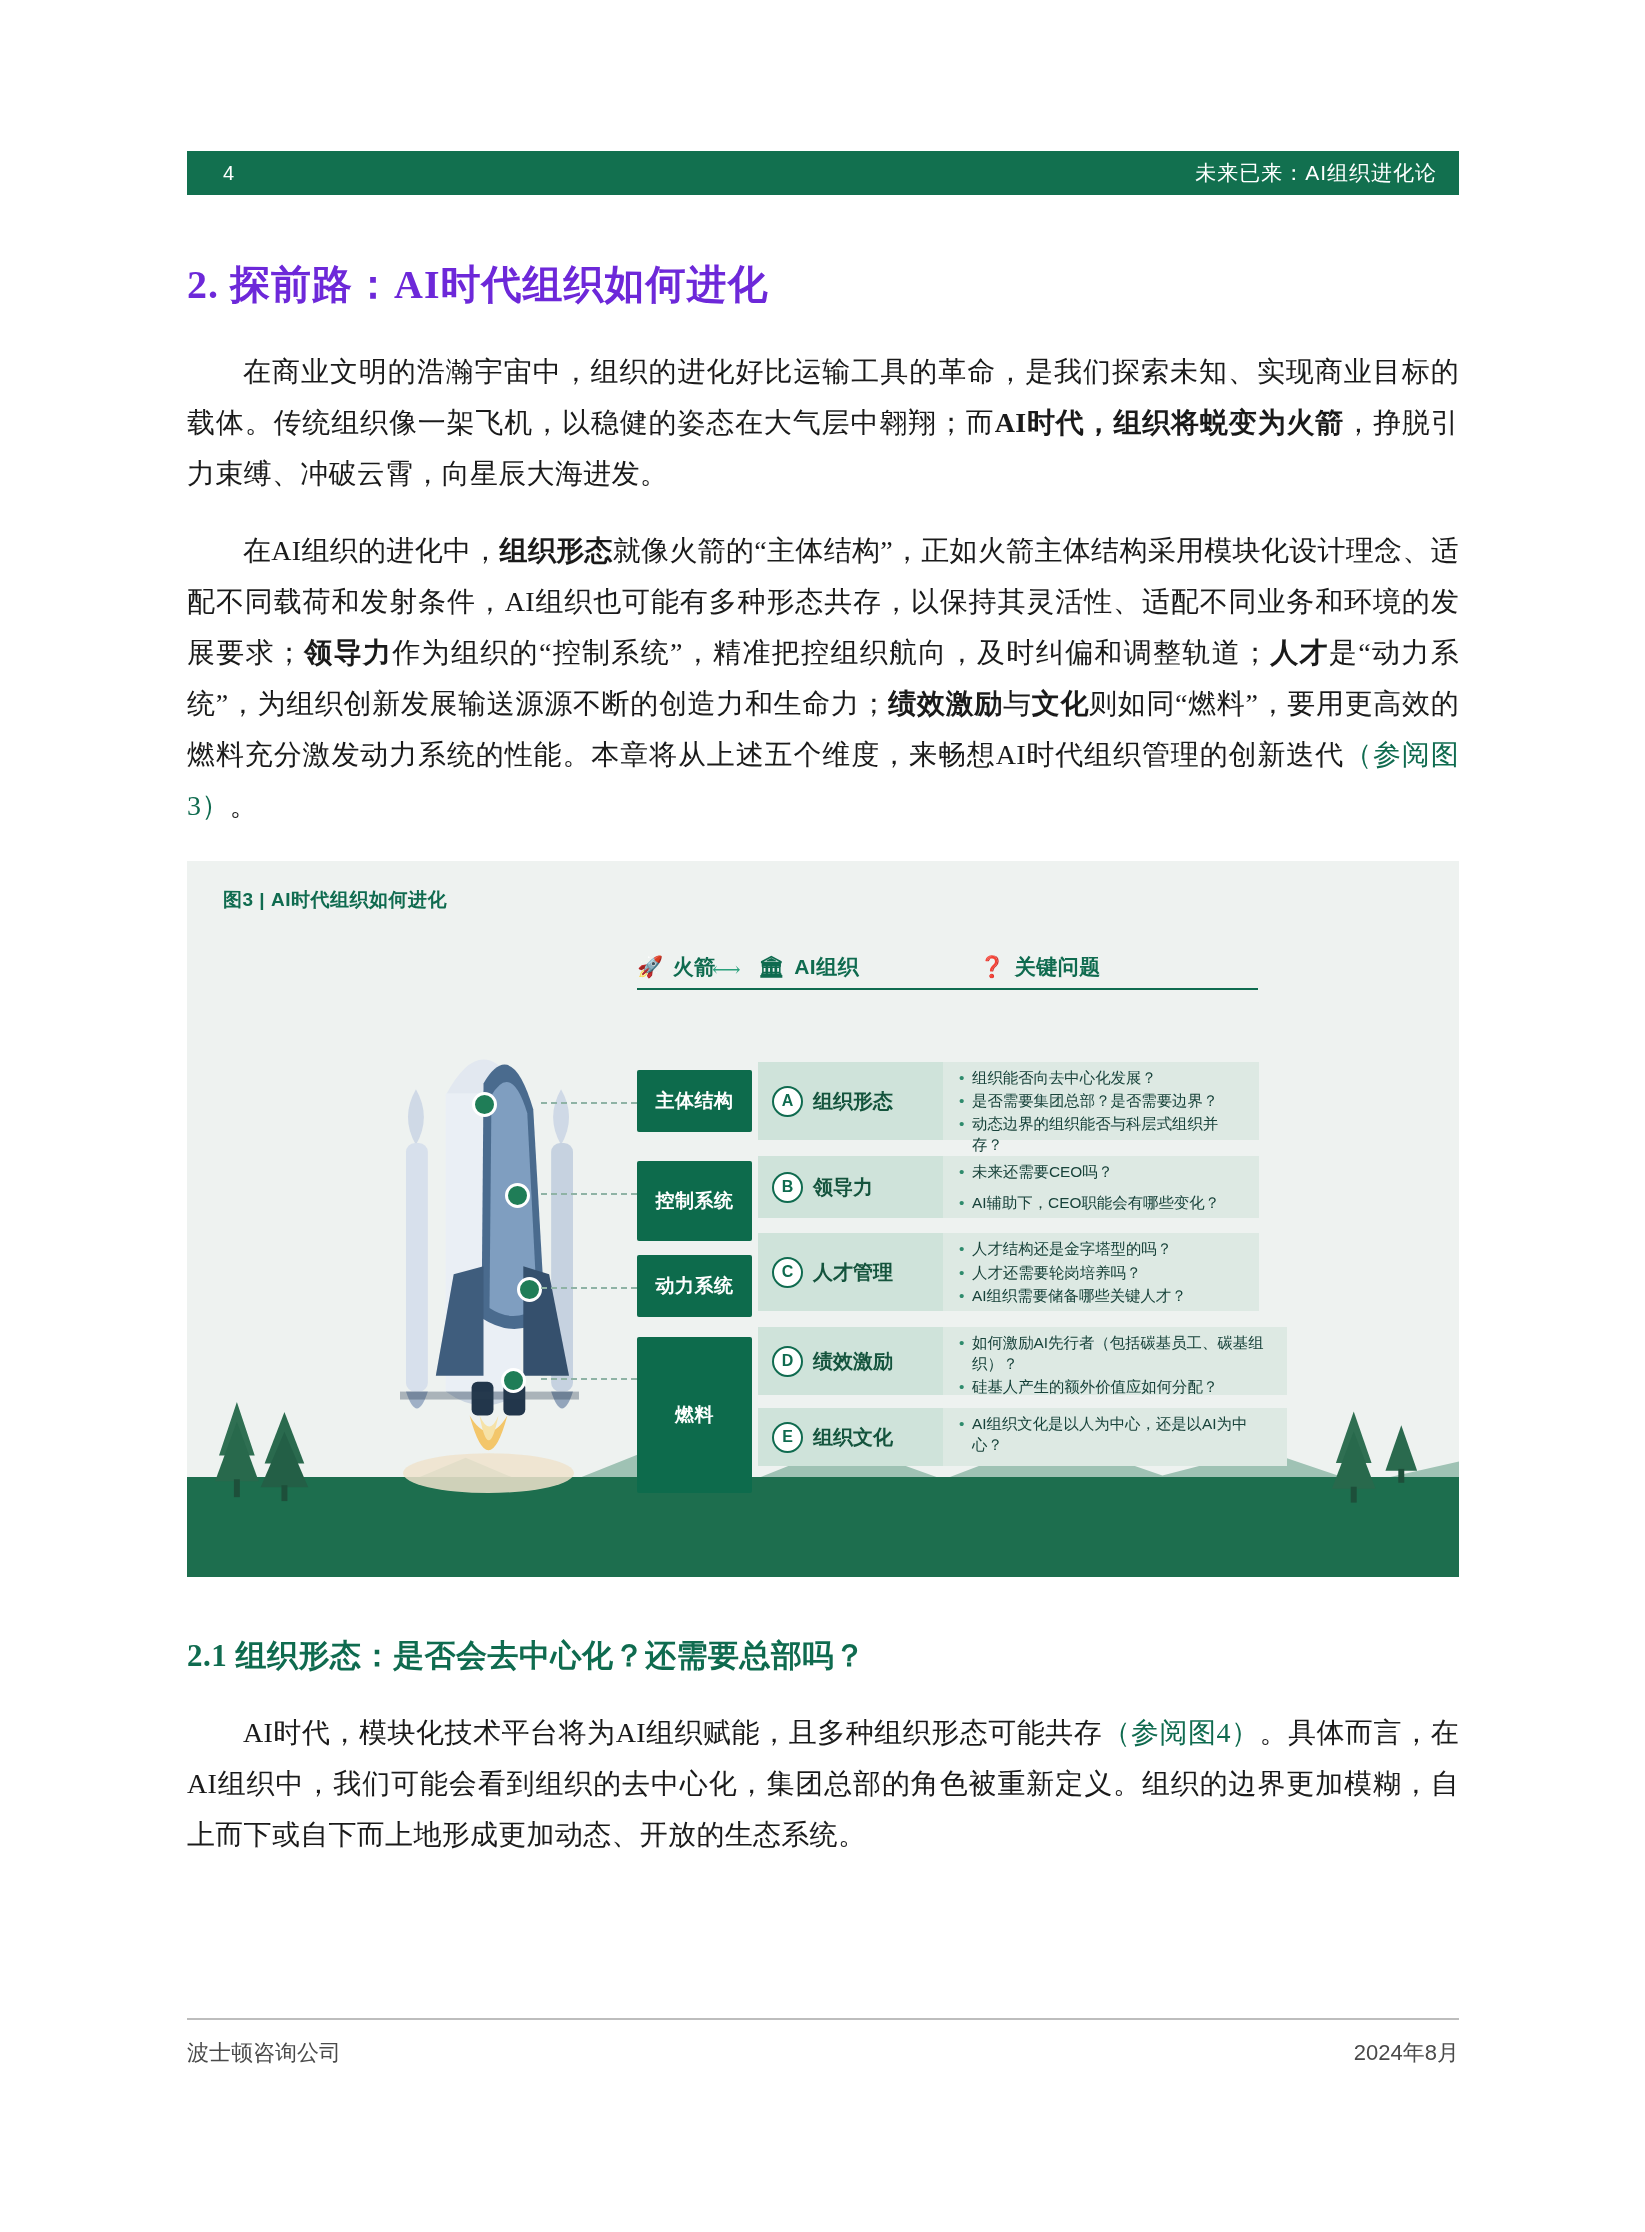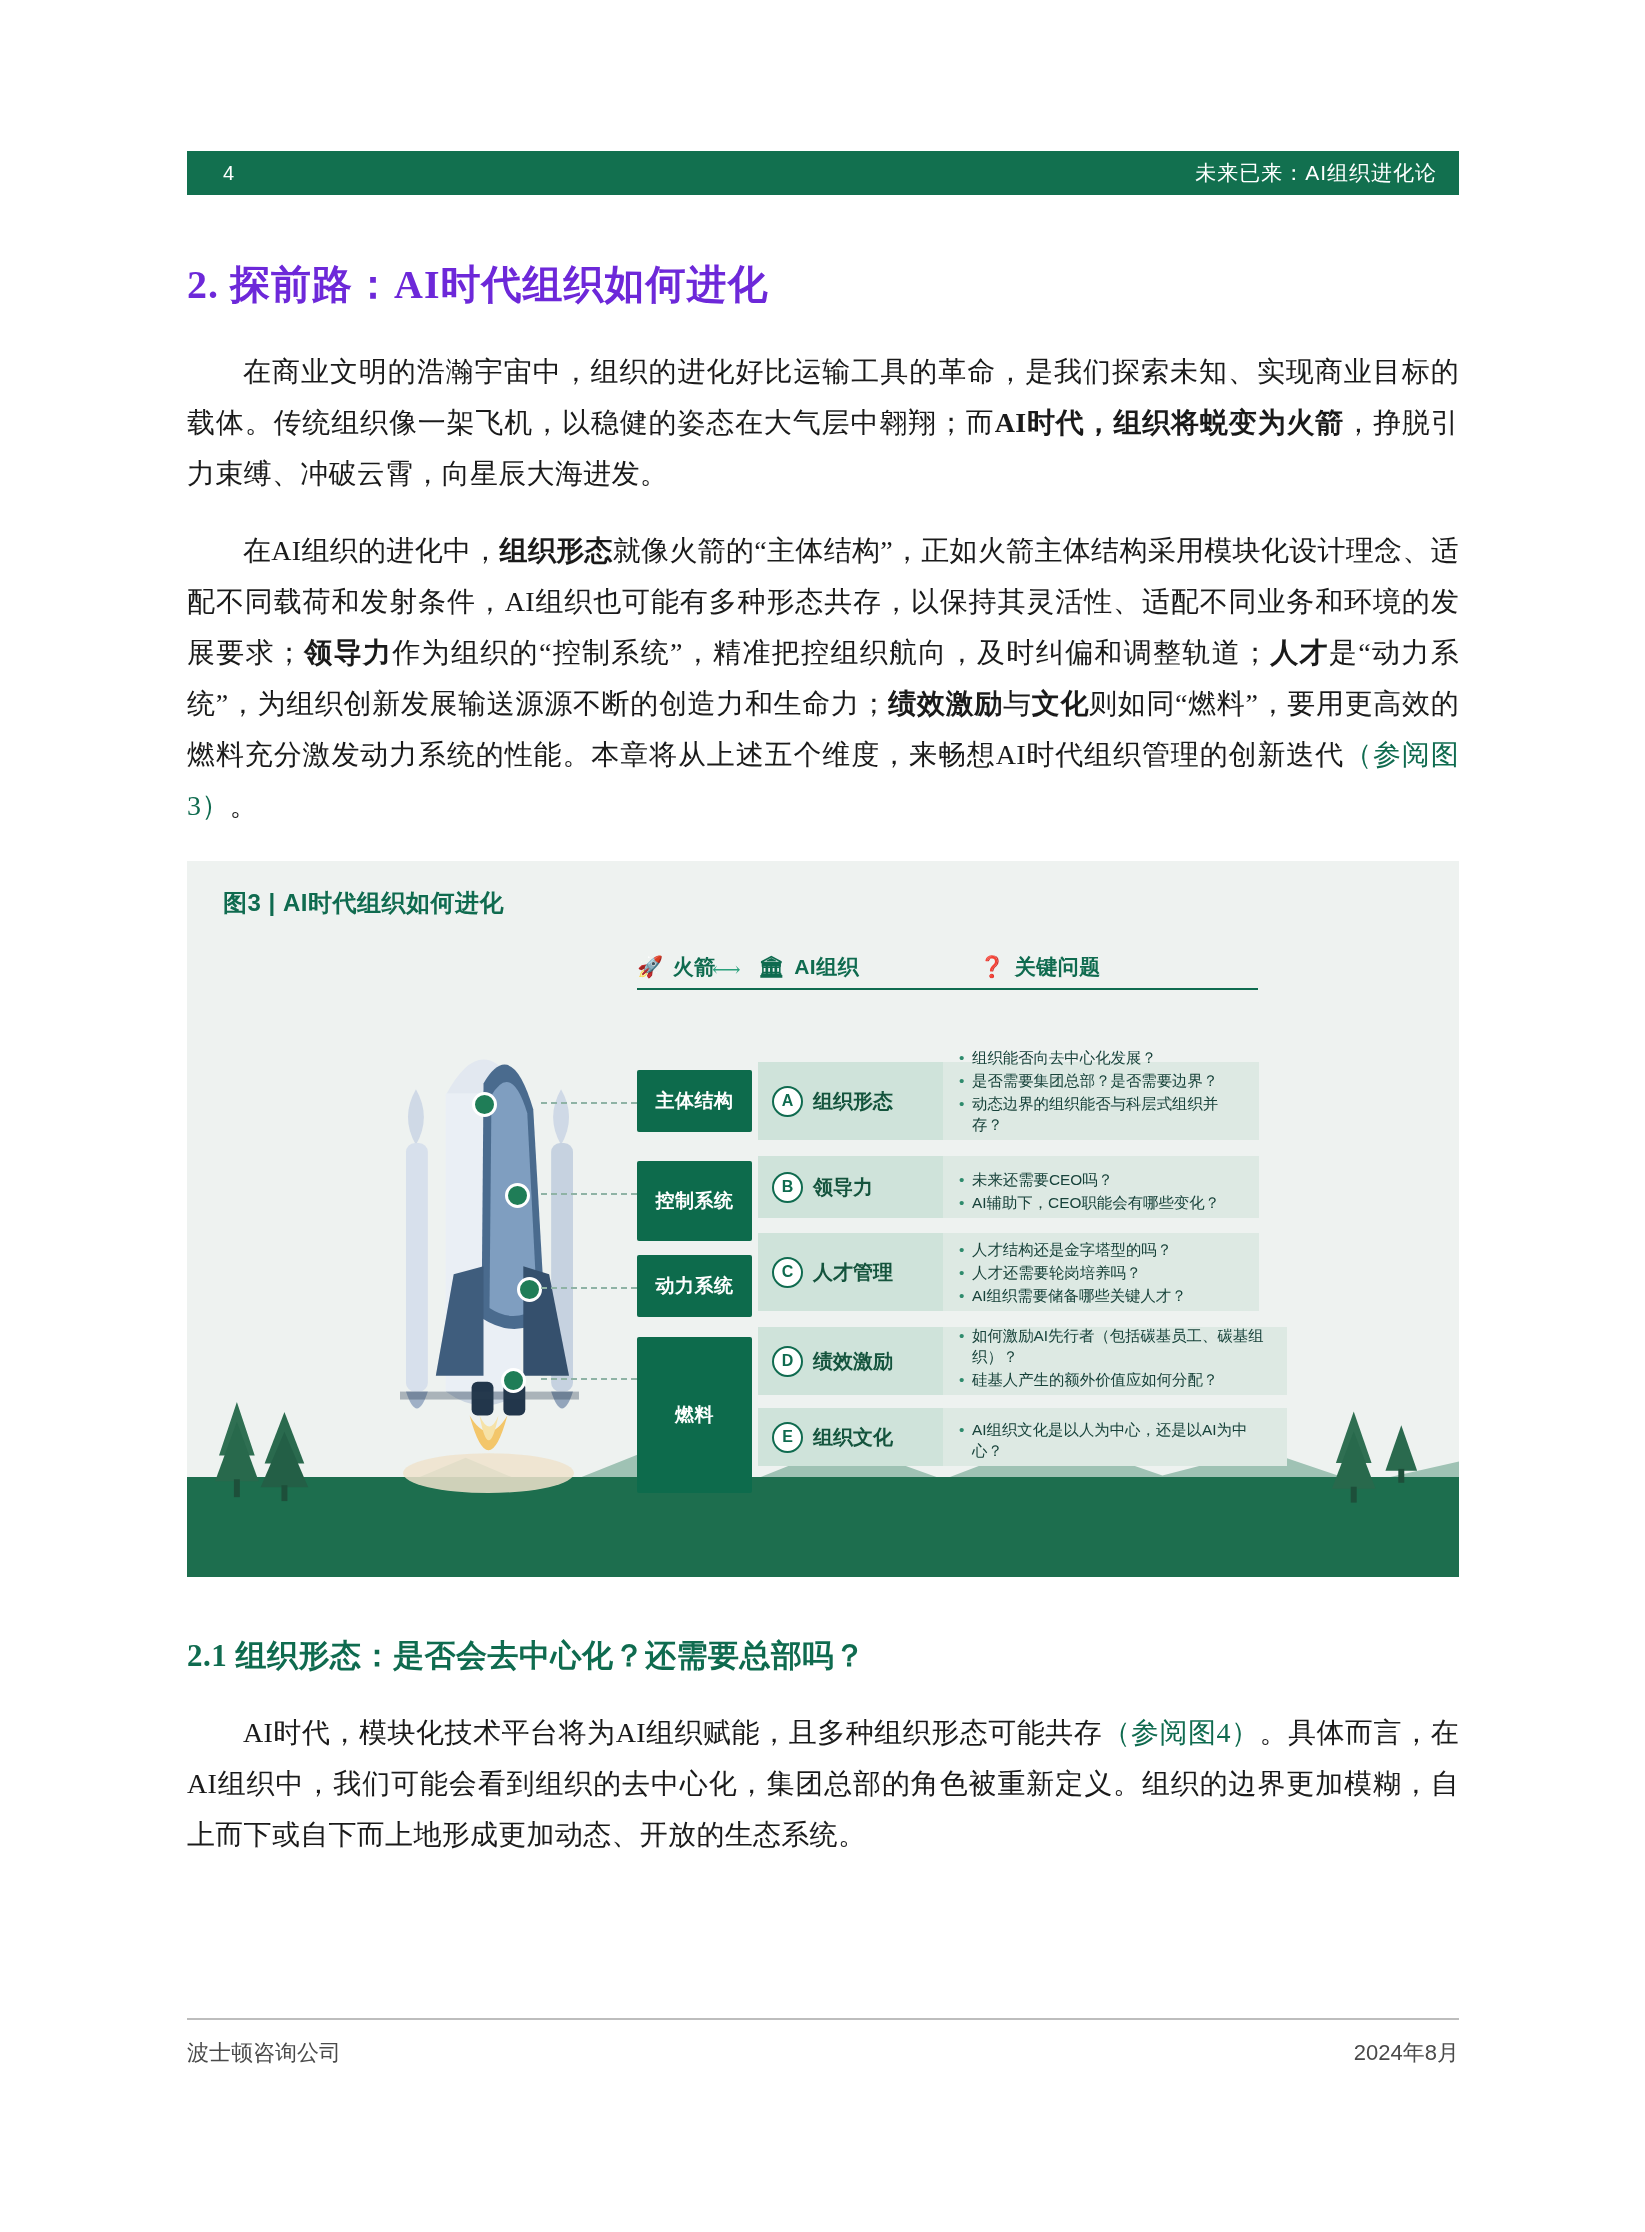--- a/index.html
+++ b/index.html
@@ -102,21 +102,21 @@
     height: 716px;
     background: #eef2f0;
     margin: 30px 0 58px 0;
     overflow: hidden;
   }
   .exhibit-title {
     position: absolute;
     left: 36px;
     top: 26px;
     font-family: "Liberation Sans", sans-serif;
-    font-size: 24px;
+    font-size: 19px;
     font-weight: bold;
     color: #0f6b4f;
     letter-spacing: 0.5px;
   }
 
   
   .sky { position:absolute; left:0; top:0; width:100%; height:100%; background:#eef2f0; }
   .hills { position:absolute; left:0; bottom:0; width:100%; height:189px; }
   .ground-green {
     position:absolute; left:0; bottom:0; width:100%; height:100px;
@@ -194,21 +194,21 @@
     font-family: "Liberation Sans", sans-serif;
     flex: 0 0 auto;
   }
   .orow .right {
     width: 316px;
     background: #dde9e3;
     padding: 5px 12px 5px 16px;
     box-sizing: border-box;
     display: flex;
     flex-direction: column;
-    justify-content: flex-end;
+    justify-content: space-between;
     gap: 2px;
   }
   .orow .right .q {
     font-family: "Liberation Sans", sans-serif;
     font-size: 15.4px;
     color: #17423a;
     line-height: 21px;
     position: relative;
     padding-left: 13px;
   }

